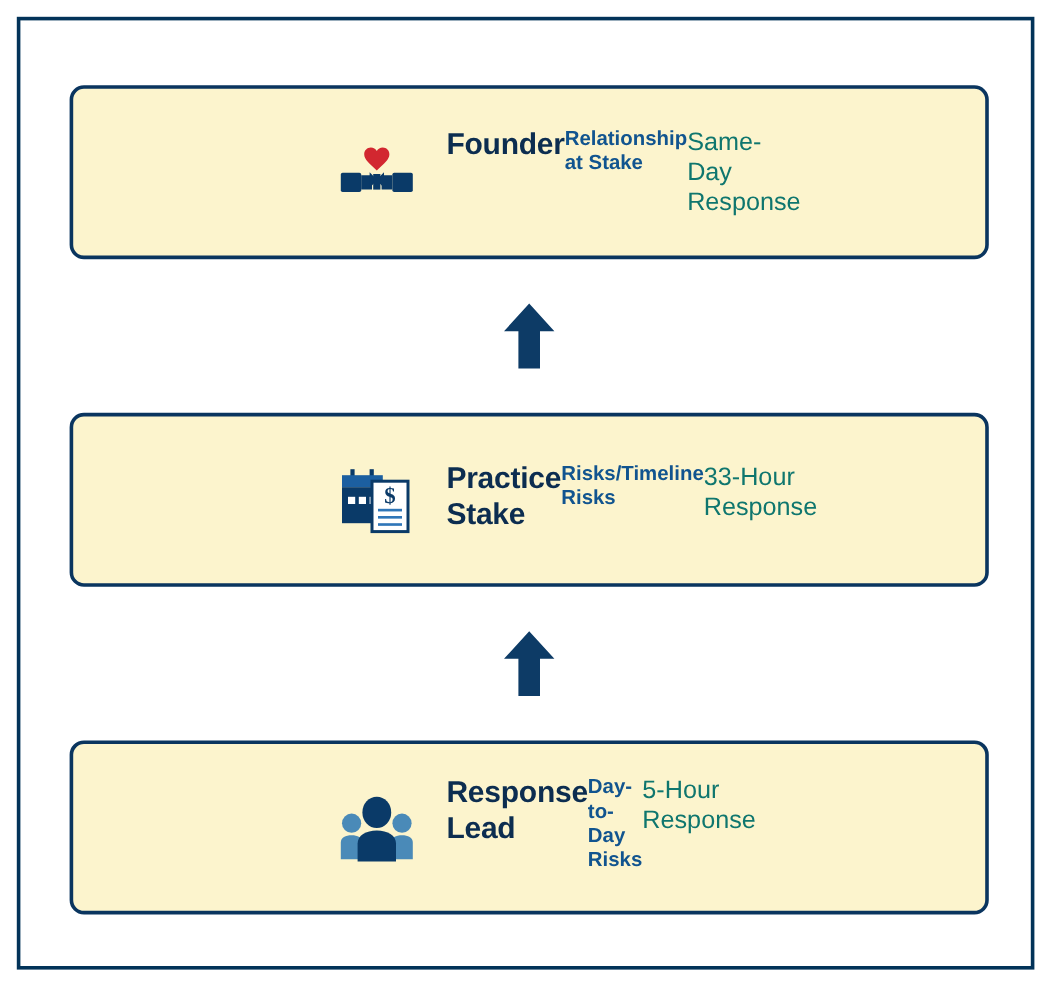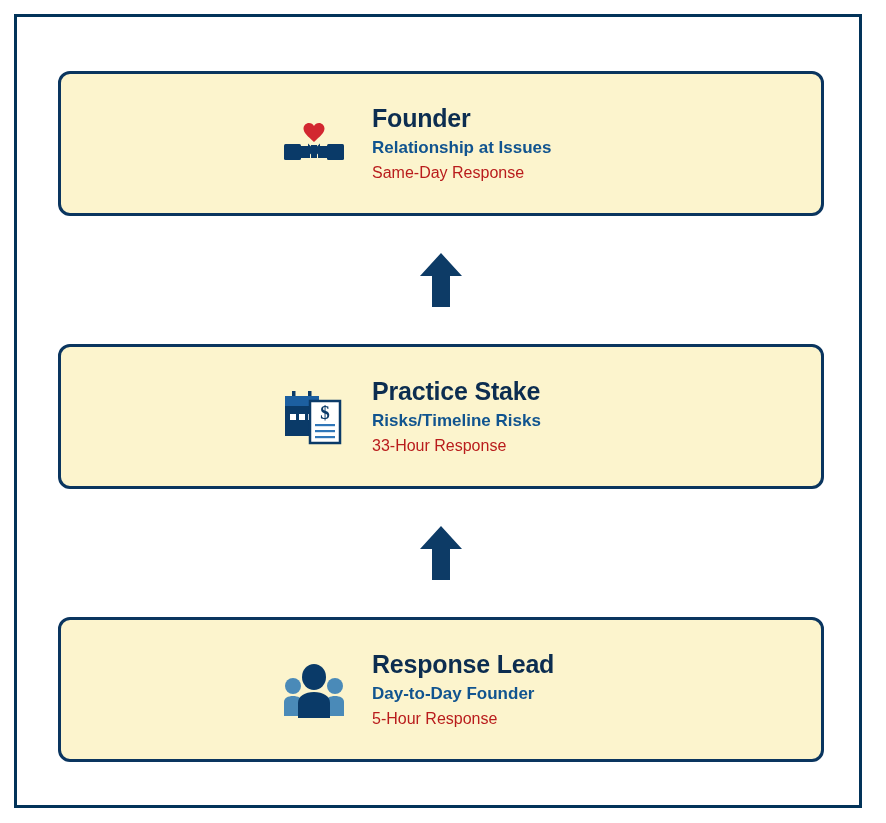--- a/index.html
+++ b/index.html
@@ -54,44 +54,43 @@
     height: 72px;
     flex: 0 0 auto;
     display: flex;
     align-items: center;
     justify-content: center;
   }
   .card-icon svg { display: block; }
 
   .card-text {
     display: flex;
-    flex-direction: column;
-    justify-content: center;
+    justify-content: space-between;
     width: 232px;
   }
 
   .card-title {
     font-size: 25px;
     font-weight: bold;
     color: #0c2d50;
     letter-spacing: -0.2px;
     line-height: 1.18;
     margin-bottom: 4px;
   }
   .card-subtitle {
     font-size: 17px;
     font-weight: bold;
     color: #11548f;
     line-height: 1.2;
     margin-bottom: 5px;
   }
   .card-response {
-    font-size: 16px;
+    font-size: 21px;
     font-weight: normal;
-    color: #b91c1c;
+    color: #0f766e;
     line-height: 1.2;
   }
 
   
   .connector {
     height: 128px;
     display: flex;
     align-items: center;
     justify-content: center;
   }
@@ -117,21 +116,21 @@
           <path d="M26 31.5 L32.5 38 L26 44.5 Z" fill="#0a3a68"></path>
 
           <path d="M36 34 L45 34 L45 46 L36 46 Z" fill="#0a3a68"></path>
           <path d="M38 31.5 L31.5 38 L38 44.5 Z" fill="#0a3a68"></path>
 
           <rect x="29" y="33" width="6" height="13" fill="#0a3a68"></rect>
         </svg>
       </div>
       <div class="card-text">
         <div class="card-title">Founder</div>
-        <div class="card-subtitle">Relationship at Issues</div>
+        <div class="card-subtitle">Relationship at Stake</div>
         <div class="card-response">Same-Day Response</div>
       </div>
     </div>
 
     <div class="connector">
       <span>
         <svg width="46" height="58" viewBox="0 0 46 58">
           <path d="M23 2 L44 25 L32 25 L32 56 L14 56 L14 25 L2 25 Z" fill="#0d3b66"></path>
         </svg>
       </span>
@@ -185,19 +184,19 @@
 
           <circle cx="53" cy="28" r="8" fill="#4a8ab8"></circle>
           <path d="M44 58 L44 44 C44 40 48 38 53 38 C58 38 62 40 62 44 L62 58 Z" fill="#4a8ab8"></path>
 
           <ellipse cx="32" cy="19" rx="12" ry="13" fill="#0a3a68"></ellipse>
           <path d="M16 60 L16 45 C16 38 23 34 32 34 C41 34 48 38 48 45 L48 60 Z" fill="#0a3a68"></path>
         </svg>
       </div>
       <div class="card-text">
         <div class="card-title">Response Lead</div>
-        <div class="card-subtitle">Day-to-Day Founder</div>
+        <div class="card-subtitle">Day-to-Day Risks</div>
         <div class="card-response">5-Hour Response</div>
       </div>
     </div>
 
   </div>
 </div>
 
 </body></html>

